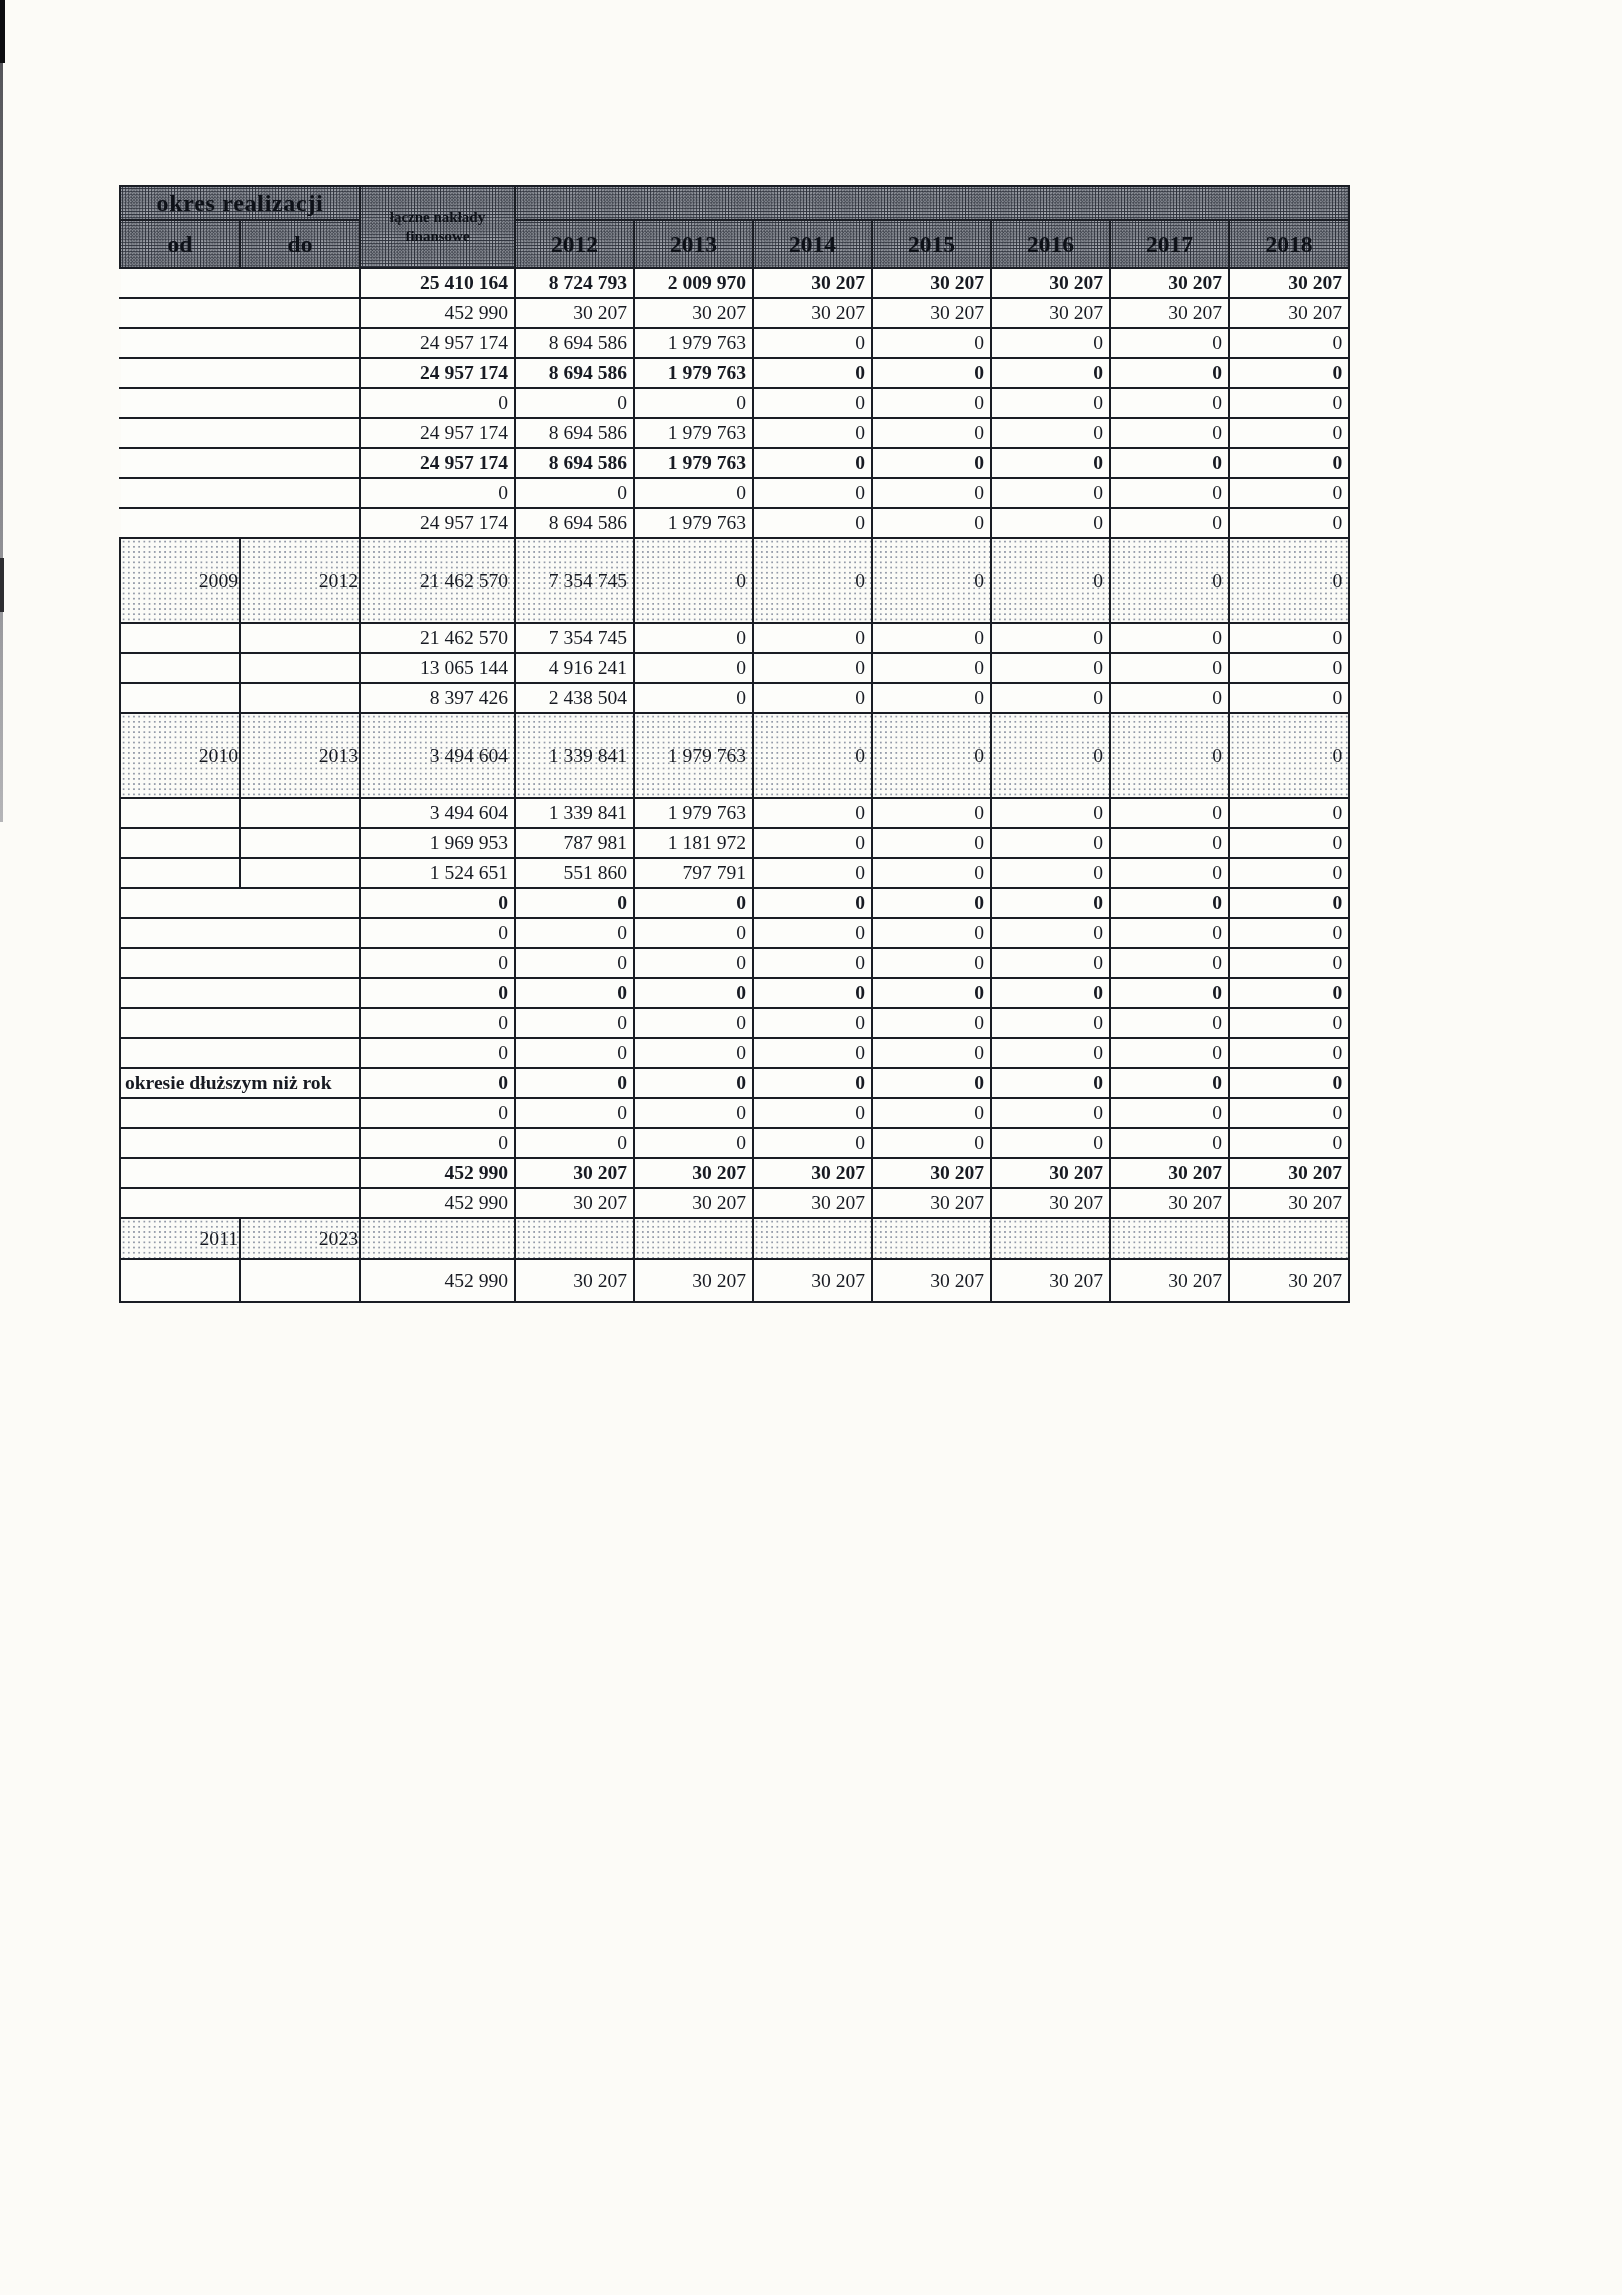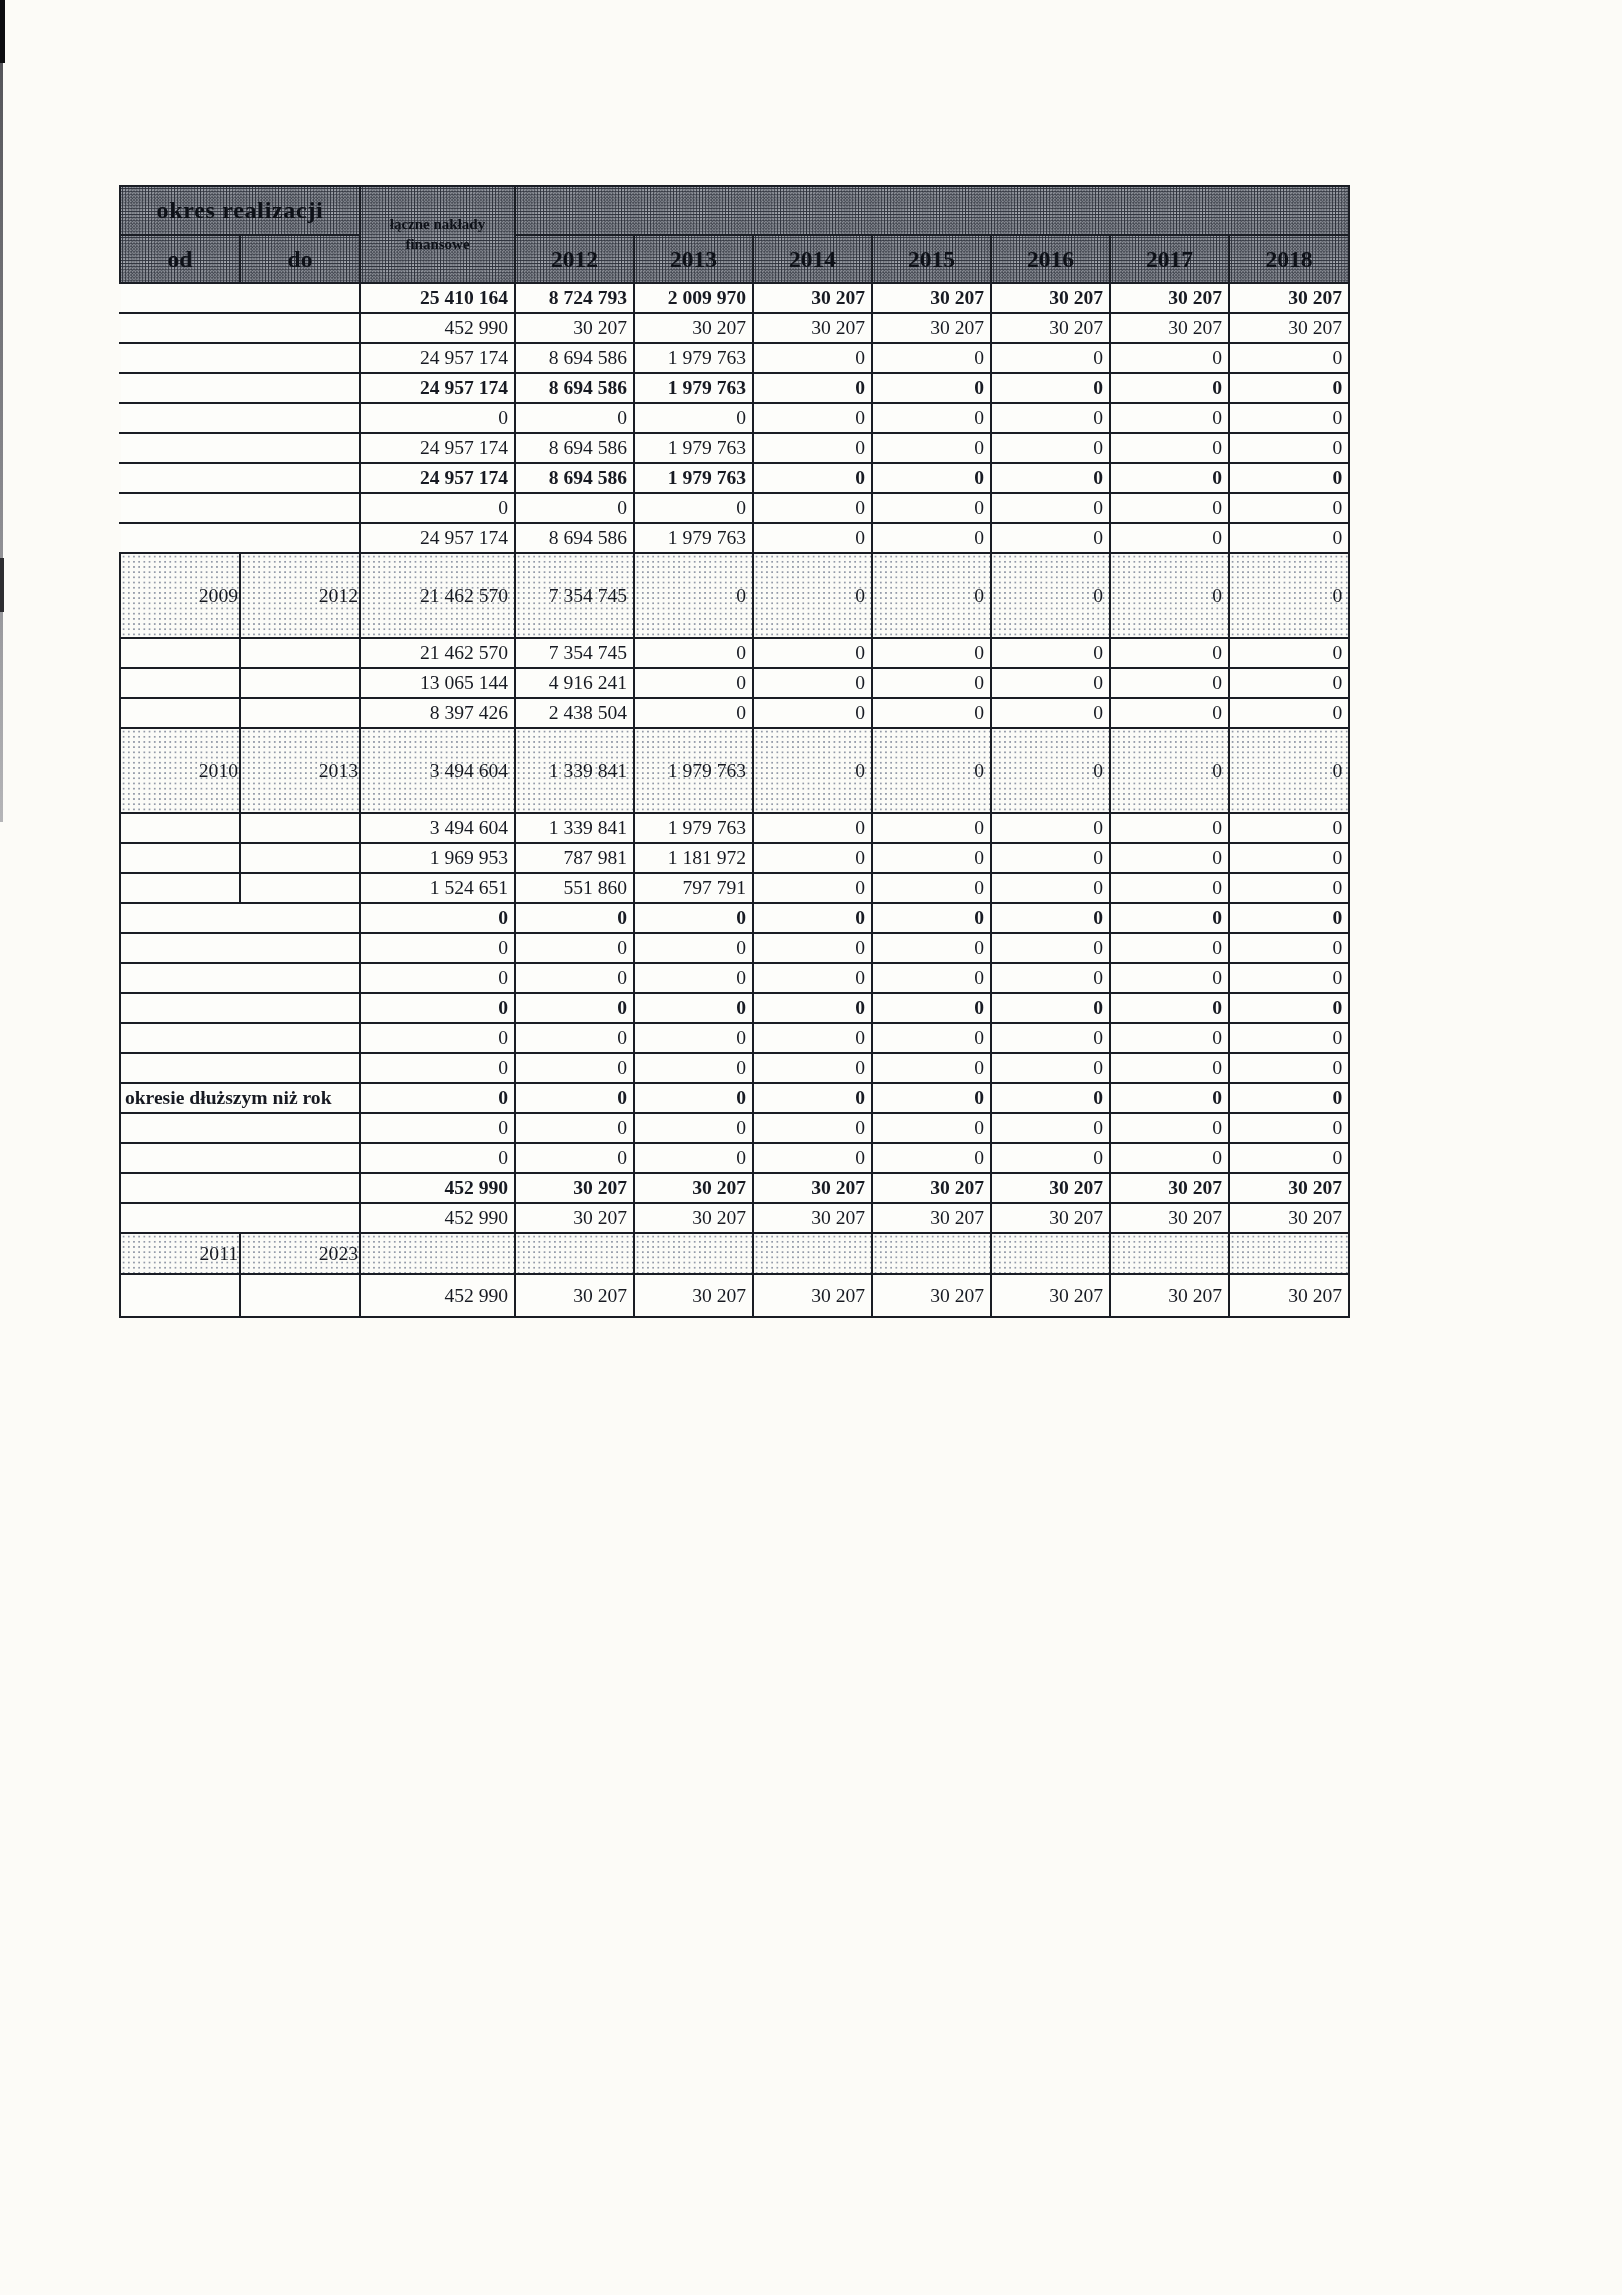--- a/index.html
+++ b/index.html
@@ -24,21 +24,21 @@
   
   .hd {
     background-color:#c6c9cf;
     background-image:
       radial-gradient(circle, #2e323c 1px, transparent 1.1px),
       radial-gradient(circle, #3a3f4a 0.8px, transparent 0.9px);
     background-size:2.9px 2.9px, 2.9px 2.9px;
     background-position:0 0, 1.4px 1.4px;
     font-weight:bold; color:#0e1118; text-align:center; vertical-align:middle;
   }
-  tr.hdr-band { height:49px; }
+  tr.hdr-band { height:34px; }
   tr.hdr-main { height:48px; }
   .hd-okres { font-size:24px; letter-spacing:0.7px; }
   .hd-oddo  { font-size:23.6px; }
   .hd-fin   { font-size:15px; line-height:1.28; padding:0 10.5px; }
   .hd-year  { font-size:23.6px; }
 
   
   .fin tbody tr { height:30px; background:#fdba74; }
   .fin tbody tr.tall { height:85px; }
   .fin tbody tr.mid  { height:41px; }

